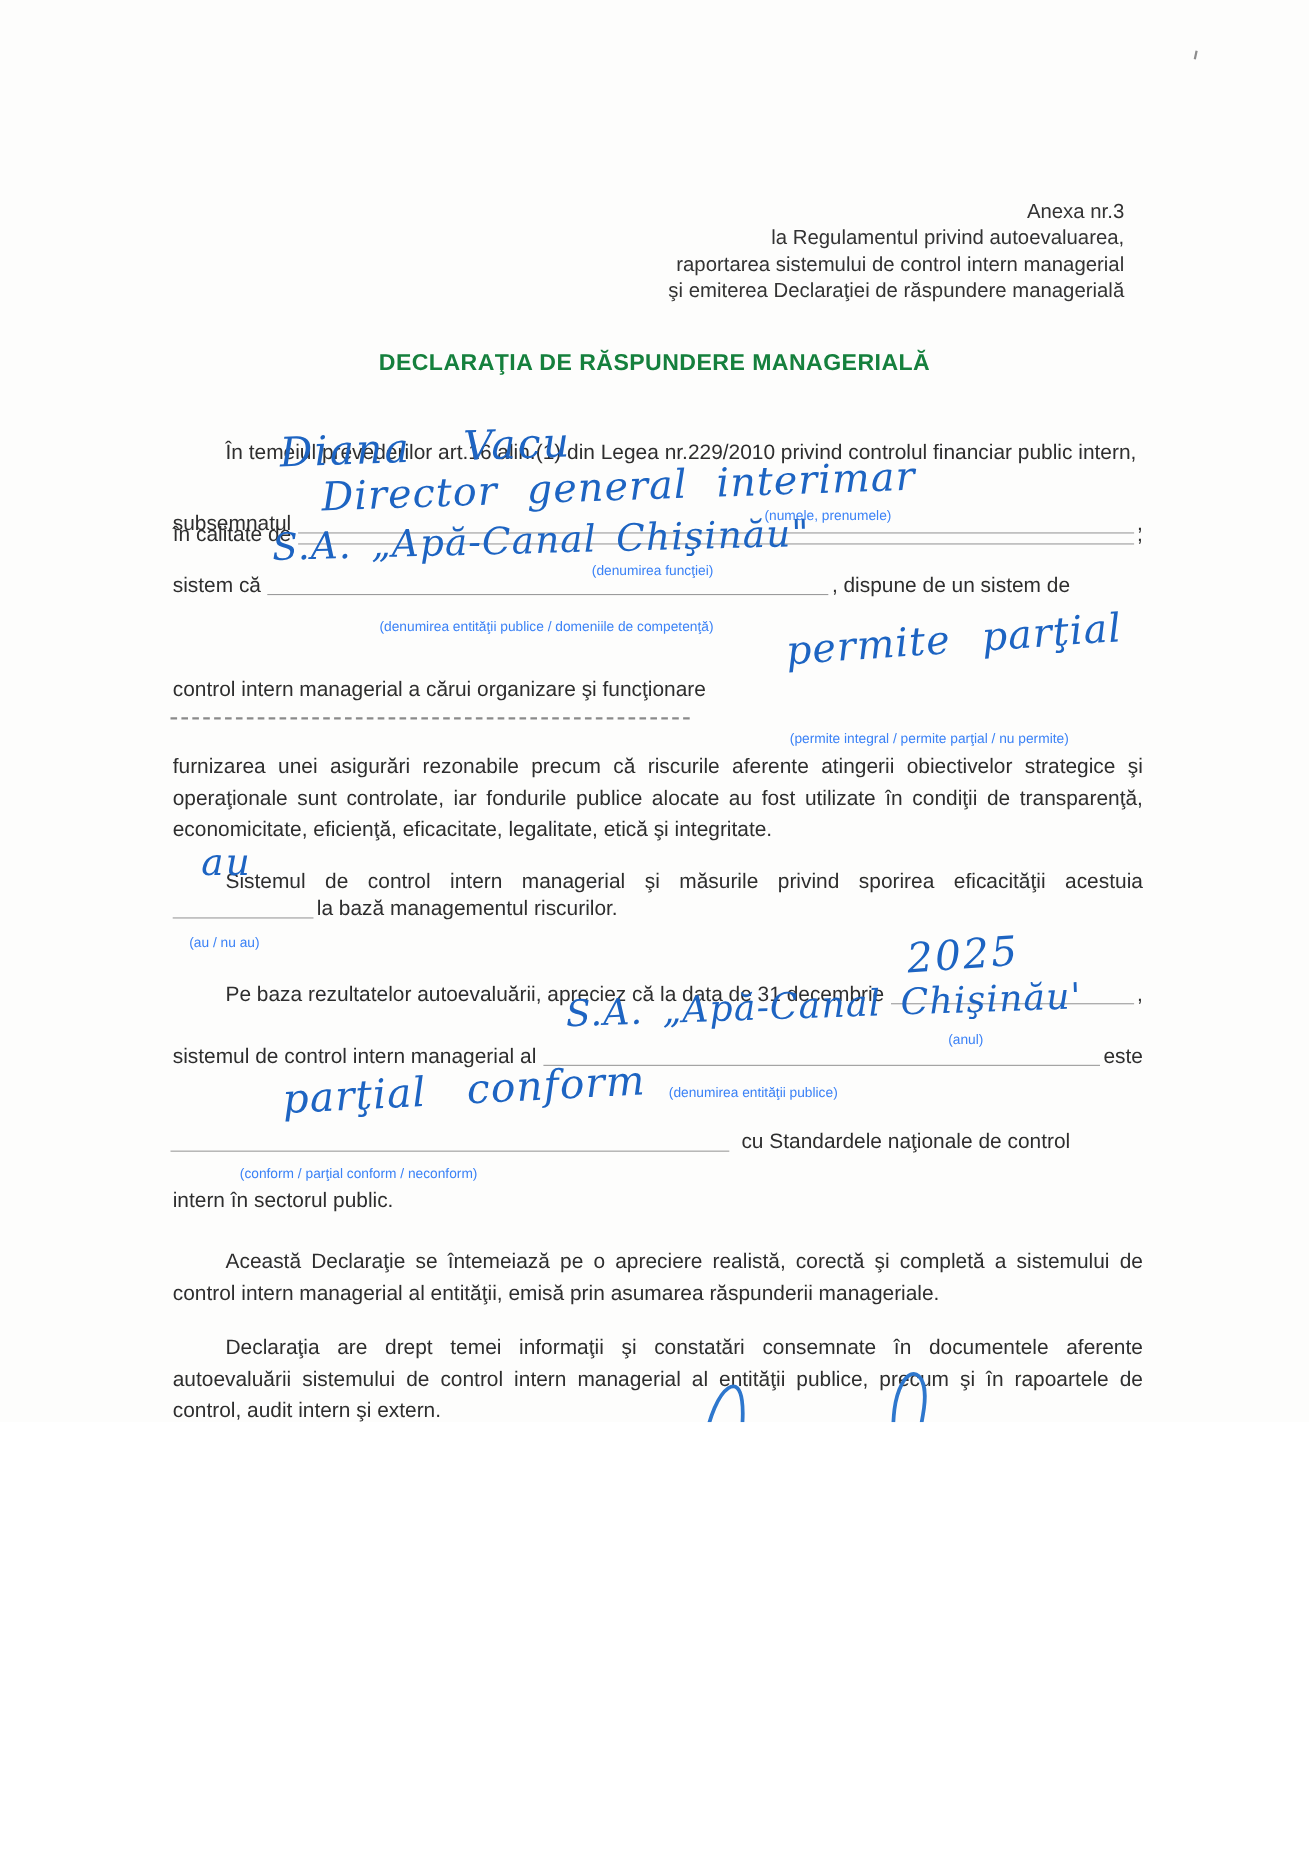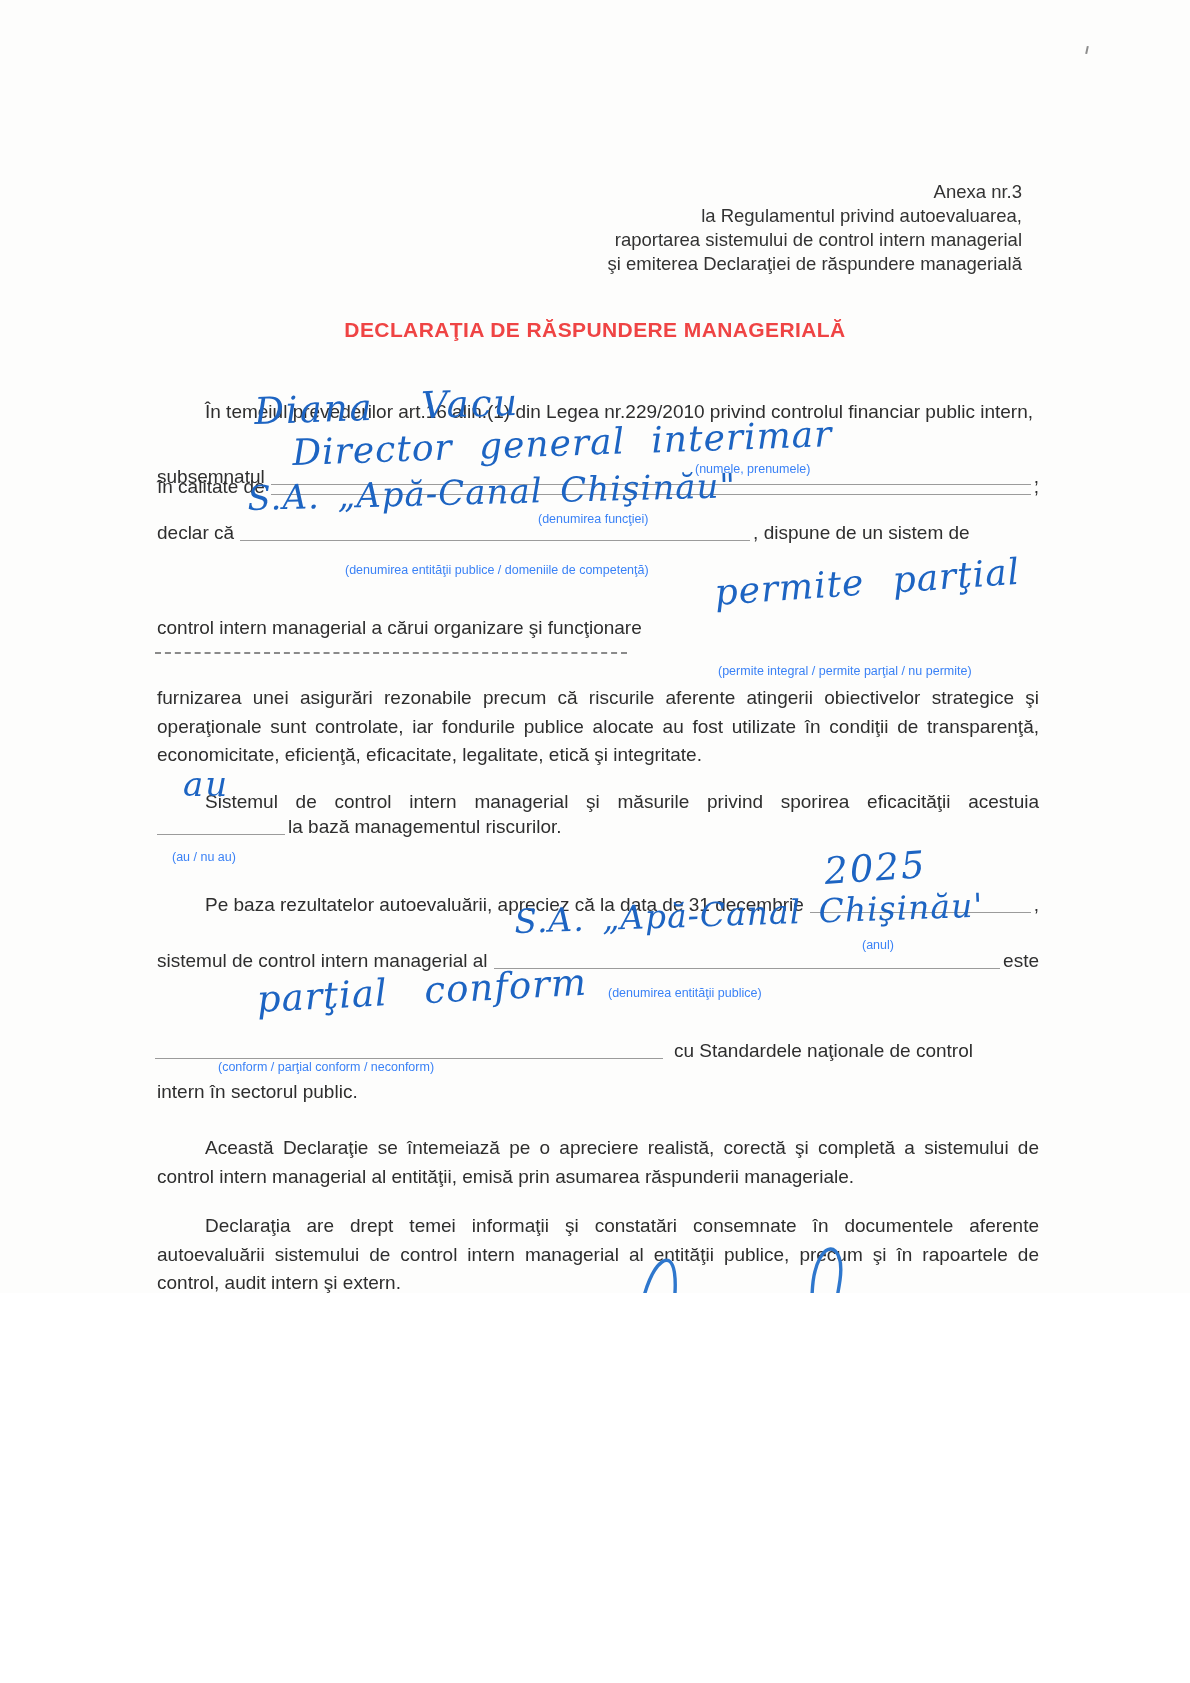--- a/index.html
+++ b/index.html
@@ -3,21 +3,21 @@
 <meta charset="utf-8">
 <style>
   html,body{margin:0;padding:0;background:#ffffff;}
   .page{position:relative;width:1190px;height:1293px;background:#fdfdfc;
         font-family:"Liberation Sans",sans-serif;color:#2e2e2e;overflow:hidden;}
   .abs{position:absolute;}
   .t{font-size:19px;line-height:28px;}
   .just{text-align:justify;}
   .indent{text-indent:48px;}
   .annex{font-size:18.5px;line-height:24px;text-align:right;color:#333;}
-  .title{font-size:21px;font-weight:bold;letter-spacing:.4px;text-align:center;color:#ef4444;}
+  .title{font-size:21px;font-weight:bold;letter-spacing:.4px;text-align:center;color:#15803d;}
   .row{display:flex;align-items:flex-end;font-size:19px;}
   .fill{flex:1;border-bottom:1.4px solid #9b9b9b;margin:0 3px 3px 6px;height:20px;}
   .fillfix{border-bottom:1.4px solid #9b9b9b;margin:0 3px 3px 0;height:20px;}
   .lbl{font-size:12.5px;color:#3b82f6;white-space:nowrap;}
   .hand{font-family:"DejaVu Serif",serif;font-style:italic;color:#1d64c2;
         white-space:nowrap;transform-origin:left bottom;pointer-events:none;}
   .dashes{border-bottom:2px dashed #8a8a8a;height:0;}
   .nowrap{white-space:nowrap;}
   svg text{font-family:"Liberation Sans",sans-serif;}
 </style>
@@ -47,21 +47,21 @@
 
   <div class="abs row" style="left:157px;top:474px;width:882px;">
     <span>în calitate de</span>
     <span class="fill"></span>
     <span>,</span>
   </div>
   <div class="abs hand" style="left:293px;top:432px;font-size:36px;letter-spacing:1px;word-spacing:14px;transform:rotate(-2deg);">Director general interimar</div>
   <div class="abs lbl" style="left:538px;top:512px;">(denumirea funcţiei)</div>
 
   <div class="abs row" style="left:157px;top:520px;width:882px;">
-    <span>declar că</span>
+    <span>sistem că</span>
     <span class="fill" style="max-width:510px;"></span>
     <span class="nowrap">, dispune de un sistem de</span>
   </div>
   <div class="abs hand" style="left:248px;top:478px;font-size:34px;letter-spacing:1px;word-spacing:6px;transform:rotate(-1.5deg);">S.A. „Apă-Canal Chişinău"</div>
   <div class="abs lbl" style="left:345px;top:563px;">(denumirea entităţii publice / domeniile de competenţă)</div>
 
   <div class="abs t" style="left:157px;top:614px;text-align:right;">control intern managerial a cărui organizare şi funcţionare</div>
   <div class="abs hand" style="left:716px;top:572px;font-size:36px;letter-spacing:1px;word-spacing:16px;transform:rotate(-4deg);">permite parţial</div>
   <div class="abs dashes" style="left:155px;top:652px;width:472px;"></div>
   <div class="abs lbl" style="left:718px;top:664px;">(permite integral / permite parţial / nu permite)</div>
@@ -85,21 +85,21 @@
   <div class="abs lbl" style="left:862px;top:938px;">(anul)</div>
 
   <div class="abs row" style="left:157px;top:948px;width:882px;">
     <span>sistemul de control intern managerial al</span>
     <span class="fill"></span>
     <span>este</span>
   </div>
   <div class="abs hand" style="left:515px;top:902px;font-size:33px;letter-spacing:1px;word-spacing:6px;transform:rotate(-2deg);">S.A. „Apă-Canal Chişinău'</div>
   <div class="abs lbl" style="left:608px;top:986px;">(denumirea entităţii publice)</div>
 
-  <div class="abs row" style="left:155px;top:1026px;width:882px;margin-top:12px;">
+  <div class="abs row" style="left:155px;top:1026px;width:882px;">
     <span class="fillfix" style="width:508px;"></span>
     <span style="margin-left:8px;">cu Standardele naţionale de control</span>
   </div>
   <div class="abs hand" style="left:258px;top:978px;font-size:37px;letter-spacing:1px;word-spacing:24px;transform:rotate(-3deg);">parţial conform</div>
   <div class="abs lbl" style="left:218px;top:1060px;">(conform / parţial conform / neconform)</div>
   <div class="abs t" style="left:157px;top:1078px;">intern în sectorul public.</div>
 
   <div class="abs t just indent" style="left:157px;top:1134px;width:882px;line-height:28.5px;">Această Declaraţie se întemeiază pe o apreciere realistă, corectă şi completă a sistemului de control intern managerial al entităţii, emisă prin asumarea răspunderii manageriale.</div>
   <div class="abs t just indent" style="left:157px;top:1212px;width:882px;line-height:28.5px;">Declaraţia are drept temei informaţii şi constatări consemnate în documentele aferente autoevaluării sistemului de control intern managerial al entităţii publice, precum şi în rapoartele de control, audit intern şi extern.</div>
 

